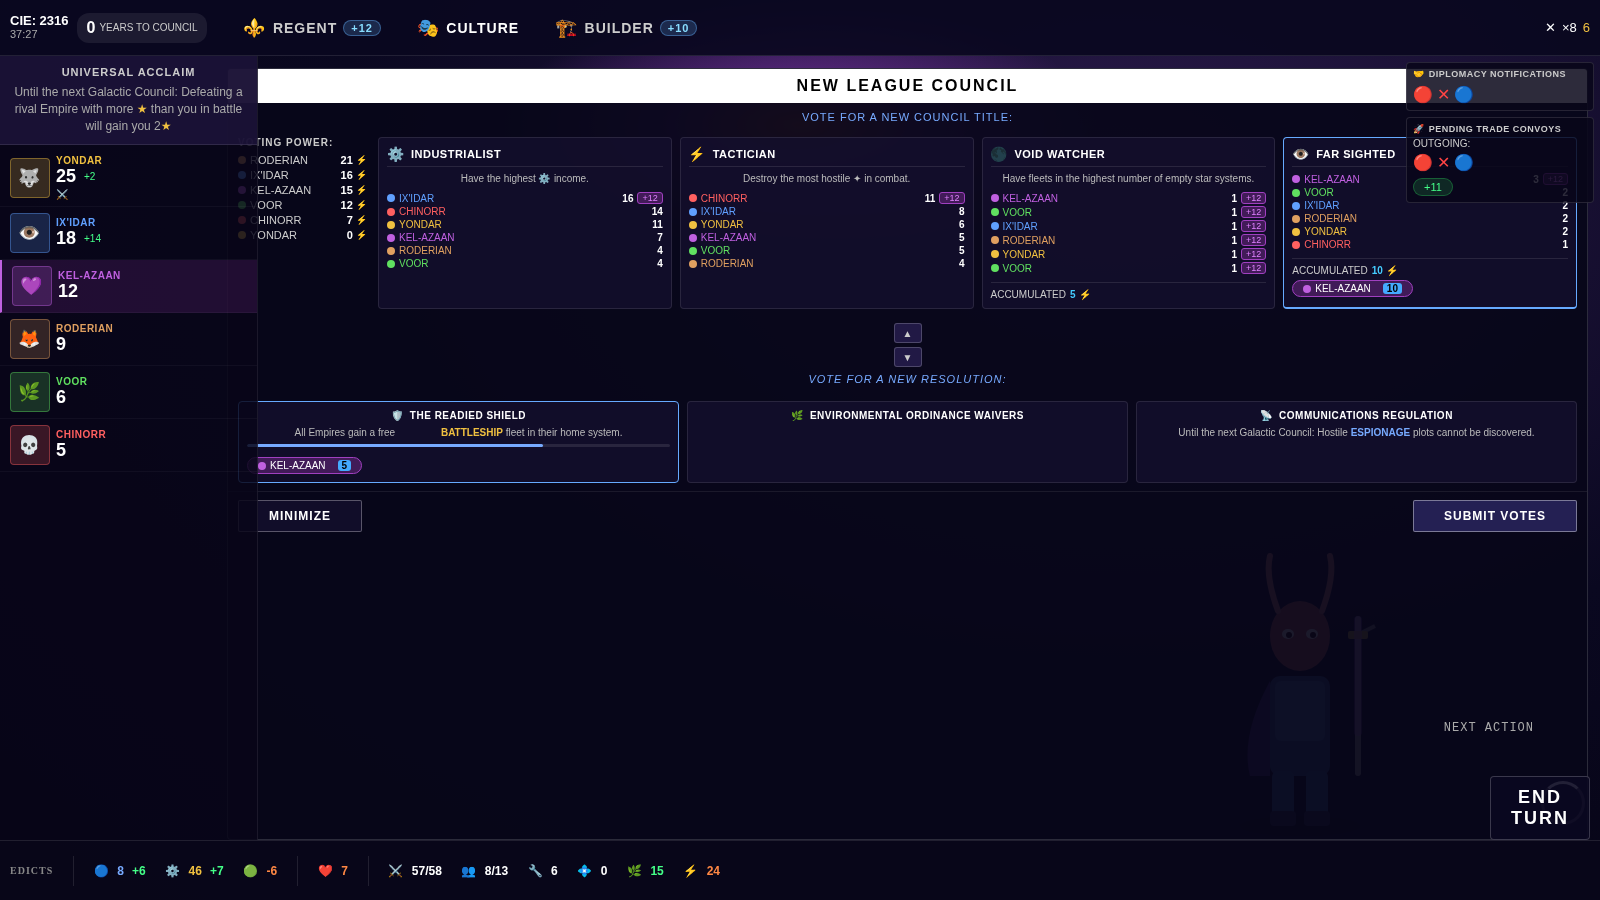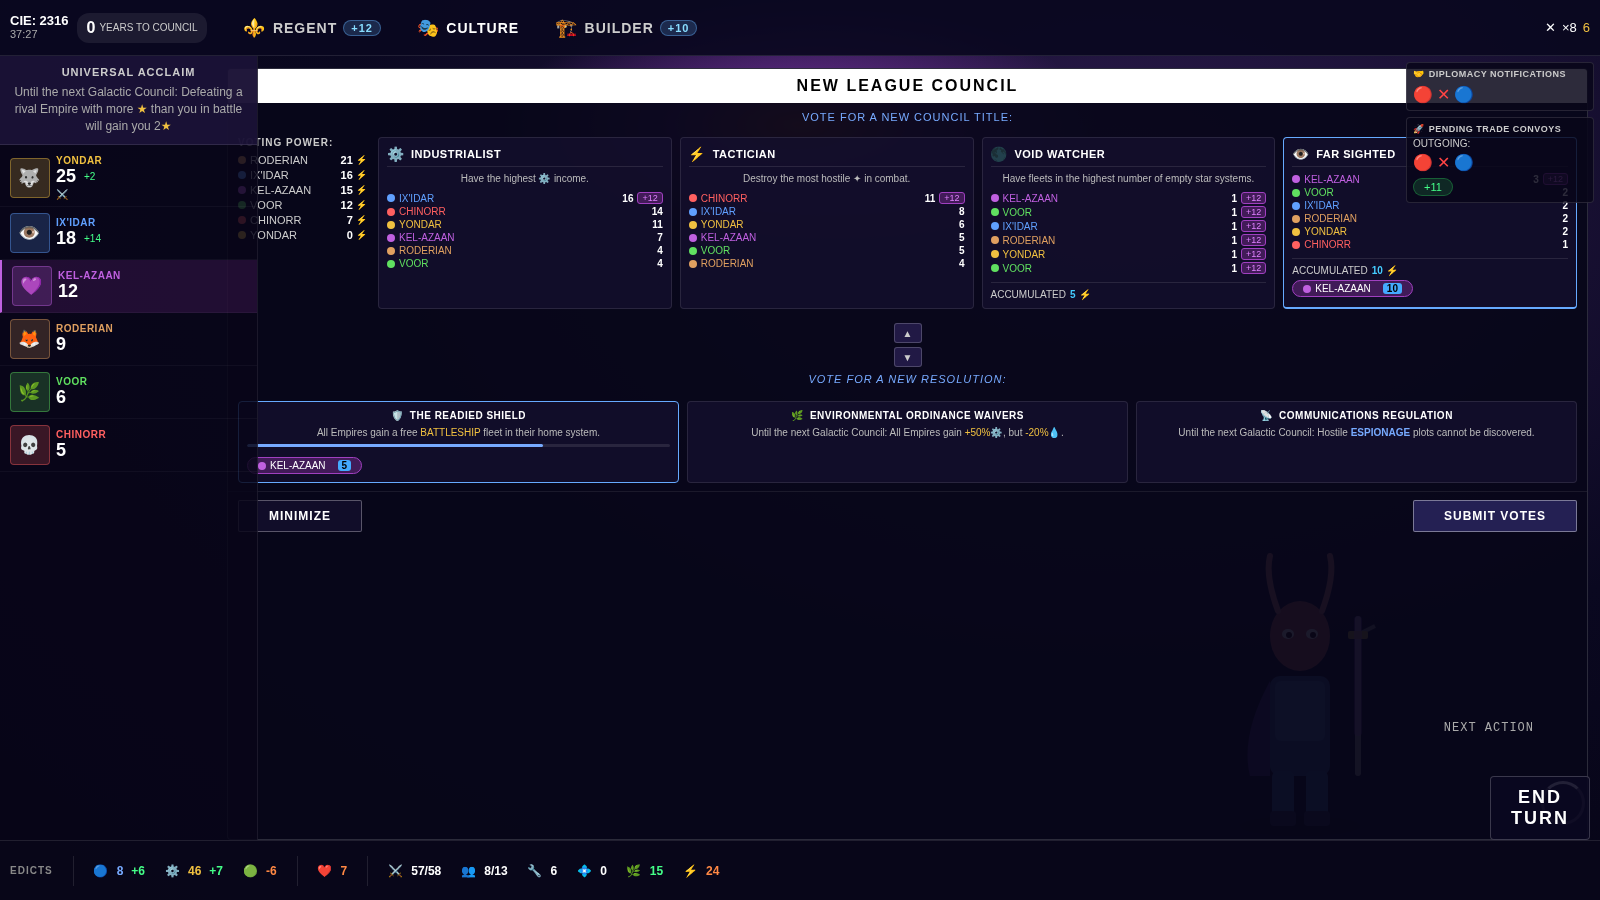--- a/index.html
+++ b/index.html
@@ -243,21 +243,21 @@
       flex-direction: column;
     }
     .res-card.selected { border-color: #6af; }
     .res-card-header {
       display: flex; align-items: center; gap: 6px;
       font-size: 10px; font-weight: bold; letter-spacing: 0.5px;
       margin-bottom: 6px; text-transform: uppercase;
       text-align: center; justify-content: center;
     }
     .res-card-desc { font-size: 10px; color: #bbb; text-align: center; flex: 1; }
-    .res-card-desc .hl-yellow { color: #f0c040; font-weight: normal; }
+    .res-card-desc .hl-yellow { color: #f0c040; font-weight: bold; margin-left: 43px; }
     .res-card-desc .hl-blue { color: #7af; font-weight: bold; }
     .res-progress {
       height: 3px;
       background: rgba(255,255,255,0.1);
       border-radius: 2px;
       margin: 6px 0;
       overflow: hidden;
     }
     .res-progress-bar { height: 100%; background: #7af; border-radius: 2px; }
 
@@ -288,21 +288,21 @@
       height: 60px;
       background: rgba(8,6,25,0.95);
       border-top: 1px solid rgba(255,255,255,0.1);
       display: flex;
       align-items: center;
       z-index: 10;
       padding: 0 10px;
       gap: 20px;
     }
     .bottom-section { display: flex; align-items: center; gap: 8px; font-size: 12px; }
-    .bottom-label { font-size: 10px; color: #888; font-weight: bold; letter-spacing: 1px; }
+    .bottom-label { font-size: 10px; color: #888; font-weight: bold; letter-spacing: 1px; font-family: Liberation Serif, serif; }
     .bottom-val { color: #fff; font-weight: bold; }
     .bottom-val.green { color: #4f8; }
     .bottom-val.red { color: #f84; }
     .bottom-val.yellow { color: #f0c040; }
     .bottom-val.blue { color: #7af; }
     .bottom-divider { width: 1px; height: 30px; background: rgba(255,255,255,0.1); }
 
     
     .end-turn-btn {
       position: absolute;
@@ -739,23 +739,20 @@
                 <span style="margin-left:8px;background:#4af;color:#000;border-radius:3px;padding:0 4px;font-weight:bold;">5</span>
               </div>
             </div>
           </div>
 
           <div class="res-card">
             <div class="res-card-header">
               <span>🌿</span>
               <span>ENVIRONMENTAL ORDINANCE WAIVERS</span>
             </div>
-            <div class="res-card-desc">
-              Until the next Galactic Council: All Empires gain <span class="hl-yellow">+50%⚙️</span>, but <span class="hl-yellow">-20%💧</span>.
-            </div>
           </div>
 
           <div class="res-card">
             <div class="res-card-header">
               <span>📡</span>
               <span>COMMUNICATIONS REGULATION</span>
             </div>
             <div class="res-card-desc">
               Until the next Galactic Council: Hostile <span class="hl-blue">ESPIONAGE</span> plots cannot be discovered.
             </div>

